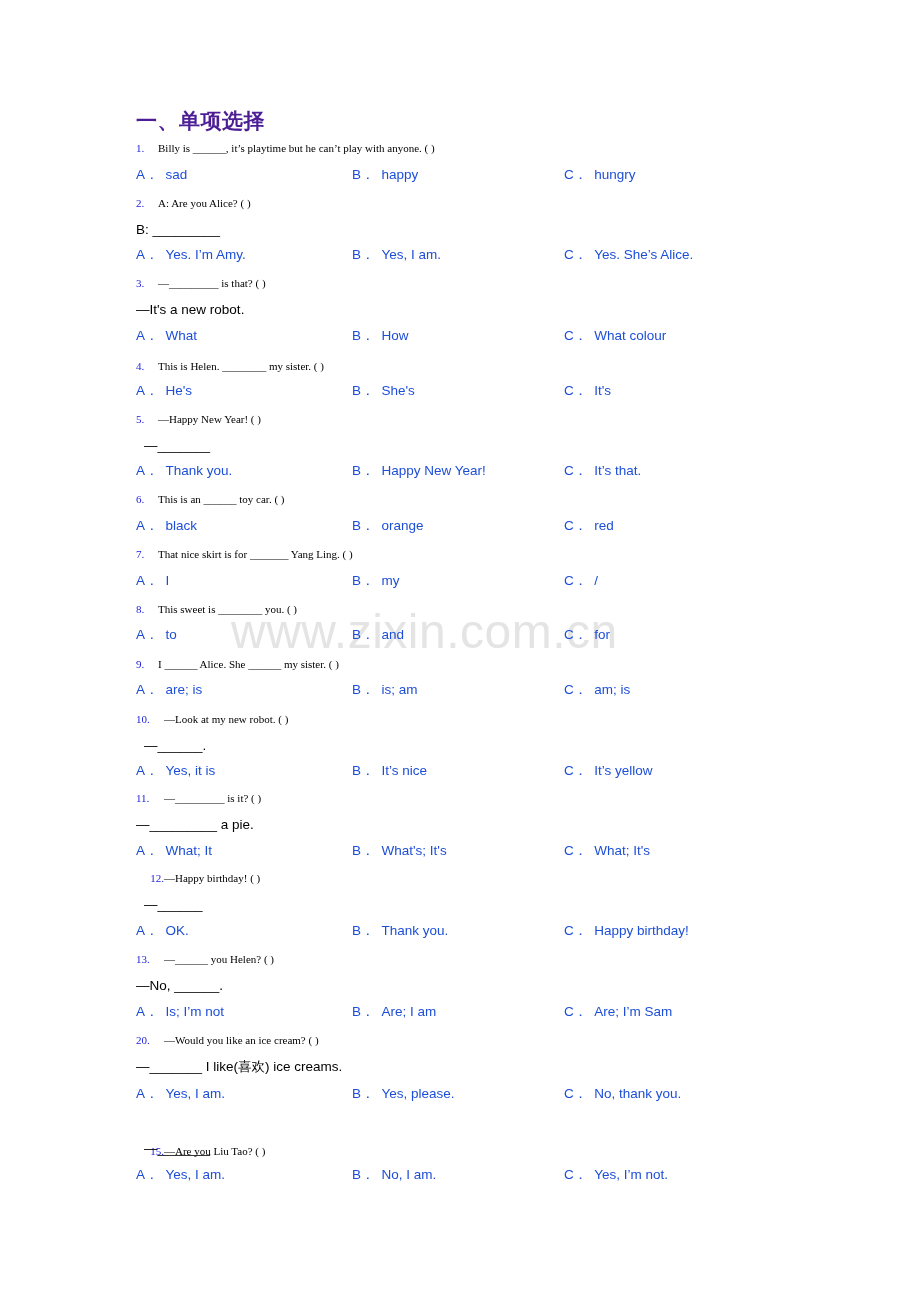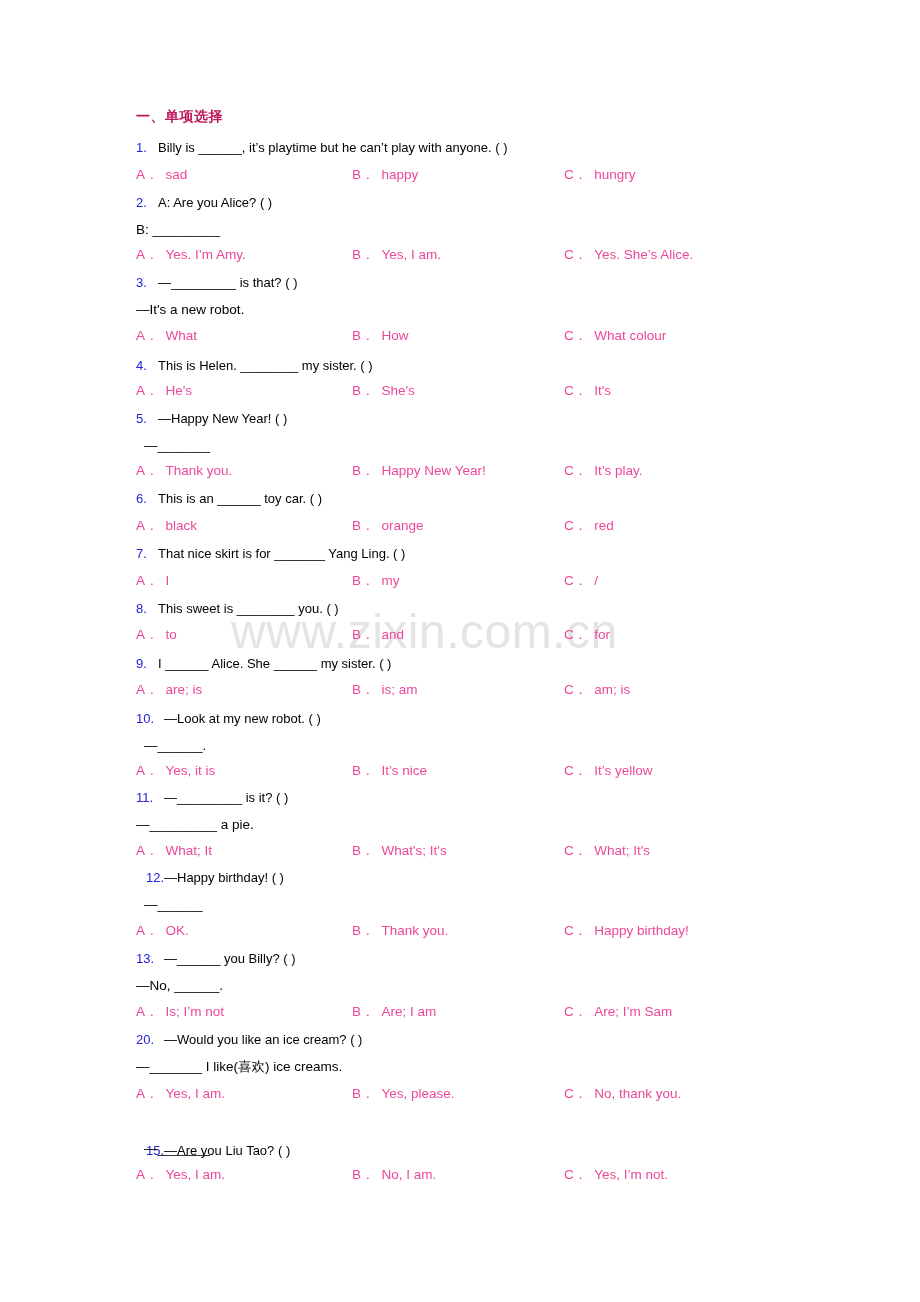--- a/index.html
+++ b/index.html
@@ -39,40 +39,41 @@
     left: 0;
     top: 0;
     width: 920px;
     z-index: 2;
   }
 
   .section-title {
     position: absolute;
     left: 136px;
     top: 108px;
-    font-size: 14px;
+    font-size: 21px;
     font-weight: bold;
-    color: #be185d;
+    color: #4c1d95;
     letter-spacing: 0.5px;
     line-height: 1.2;
   }
 
   .q-block {
     position: absolute;
     left: 0;
     width: 920px;
   }
 
   .stem {
     position: absolute;
     left: 136px;
-    font-size: 13px;
+    font-size: 11px;
     line-height: 18px;
     white-space: nowrap;
     color: #000;
+    font-family: Liberation Serif, serif;
   }
   .stem .qnum {
     color: #2222dd;
     display: inline-block;
     min-width: 22px;
   }
   .stem .qnum.wide {
     min-width: 28px;
   }
 
@@ -88,21 +89,21 @@
     position: absolute;
     left: 0;
     width: 920px;
     height: 18px;
   }
   .opt {
     position: absolute;
     font-size: 13.5px;
     line-height: 18px;
     white-space: nowrap;
-    color: #ec4899;
+    color: #1d4ed8;
   }
   .opt .lbl {
     display: inline-block;
     margin-right: 7px;
   }
   .opt-a { left: 136px; }
   .opt-b { left: 352px; }
   .opt-c { left: 564px; }
 </style>
 </head>
@@ -145,21 +146,21 @@
         <div class="opt opt-b"><span class="lbl">B．</span><span>She's</span></div>
         <div class="opt opt-c"><span class="lbl">C．</span><span>It's</span></div>
       </div>
     </div>
     <div class="q-block">
       <div class="stem" style="top: 410px;"><span class="qnum">5.</span><span class="stem-text">—Happy New Year! (   )</span></div>
       <div class="subline" style="top: 437px; left: 144px;">—_______</div>
       <div class="opts" style="top: 462px;">
         <div class="opt opt-a"><span class="lbl">A．</span><span>Thank you.</span></div>
         <div class="opt opt-b"><span class="lbl">B．</span><span>Happy New Year!</span></div>
-        <div class="opt opt-c"><span class="lbl">C．</span><span>It’s play.</span></div>
+        <div class="opt opt-c"><span class="lbl">C．</span><span>It’s that.</span></div>
       </div>
     </div>
     <div class="q-block">
       <div class="stem" style="top: 490px;"><span class="qnum">6.</span><span class="stem-text">This is an ______ toy car. (  )</span></div>
       <div class="opts" style="top: 517px;">
         <div class="opt opt-a"><span class="lbl">A．</span><span>black</span></div>
         <div class="opt opt-b"><span class="lbl">B．</span><span>orange</span></div>
         <div class="opt opt-c"><span class="lbl">C．</span><span>red</span></div>
       </div>
     </div>
@@ -208,21 +209,21 @@
     <div class="q-block">
       <div class="stem" style="top: 869px; text-align: right;"><span class="qnum wide">12.</span><span class="stem-text">—Happy birthday! ( )</span></div>
       <div class="subline" style="top: 896px; left: 144px;">—______</div>
       <div class="opts" style="top: 922px;">
         <div class="opt opt-a"><span class="lbl">A．</span><span>OK.</span></div>
         <div class="opt opt-b"><span class="lbl">B．</span><span>Thank you.</span></div>
         <div class="opt opt-c"><span class="lbl">C．</span><span>Happy birthday!</span></div>
       </div>
     </div>
     <div class="q-block">
-      <div class="stem" style="top: 950px;"><span class="qnum wide">13.</span><span class="stem-text">—______ you Billy? (   )</span></div>
+      <div class="stem" style="top: 950px;"><span class="qnum wide">13.</span><span class="stem-text">—______ you Helen? (   )</span></div>
       <div class="subline" style="top: 977px; left: 136px;">—No, ______.</div>
       <div class="opts" style="top: 1003px;">
         <div class="opt opt-a"><span class="lbl">A．</span><span>Is; I’m not</span></div>
         <div class="opt opt-b"><span class="lbl">B．</span><span>Are; I am</span></div>
         <div class="opt opt-c"><span class="lbl">C．</span><span>Are; I’m Sam</span></div>
       </div>
     </div>
     <div class="q-block">
       <div class="stem" style="top: 1031px;"><span class="qnum wide">20.</span><span class="stem-text">—Would you like an ice cream? (   )</span></div>
       <div class="subline" style="top: 1058px; left: 136px;">—_______ I like(喜欢) ice creams.</div>

